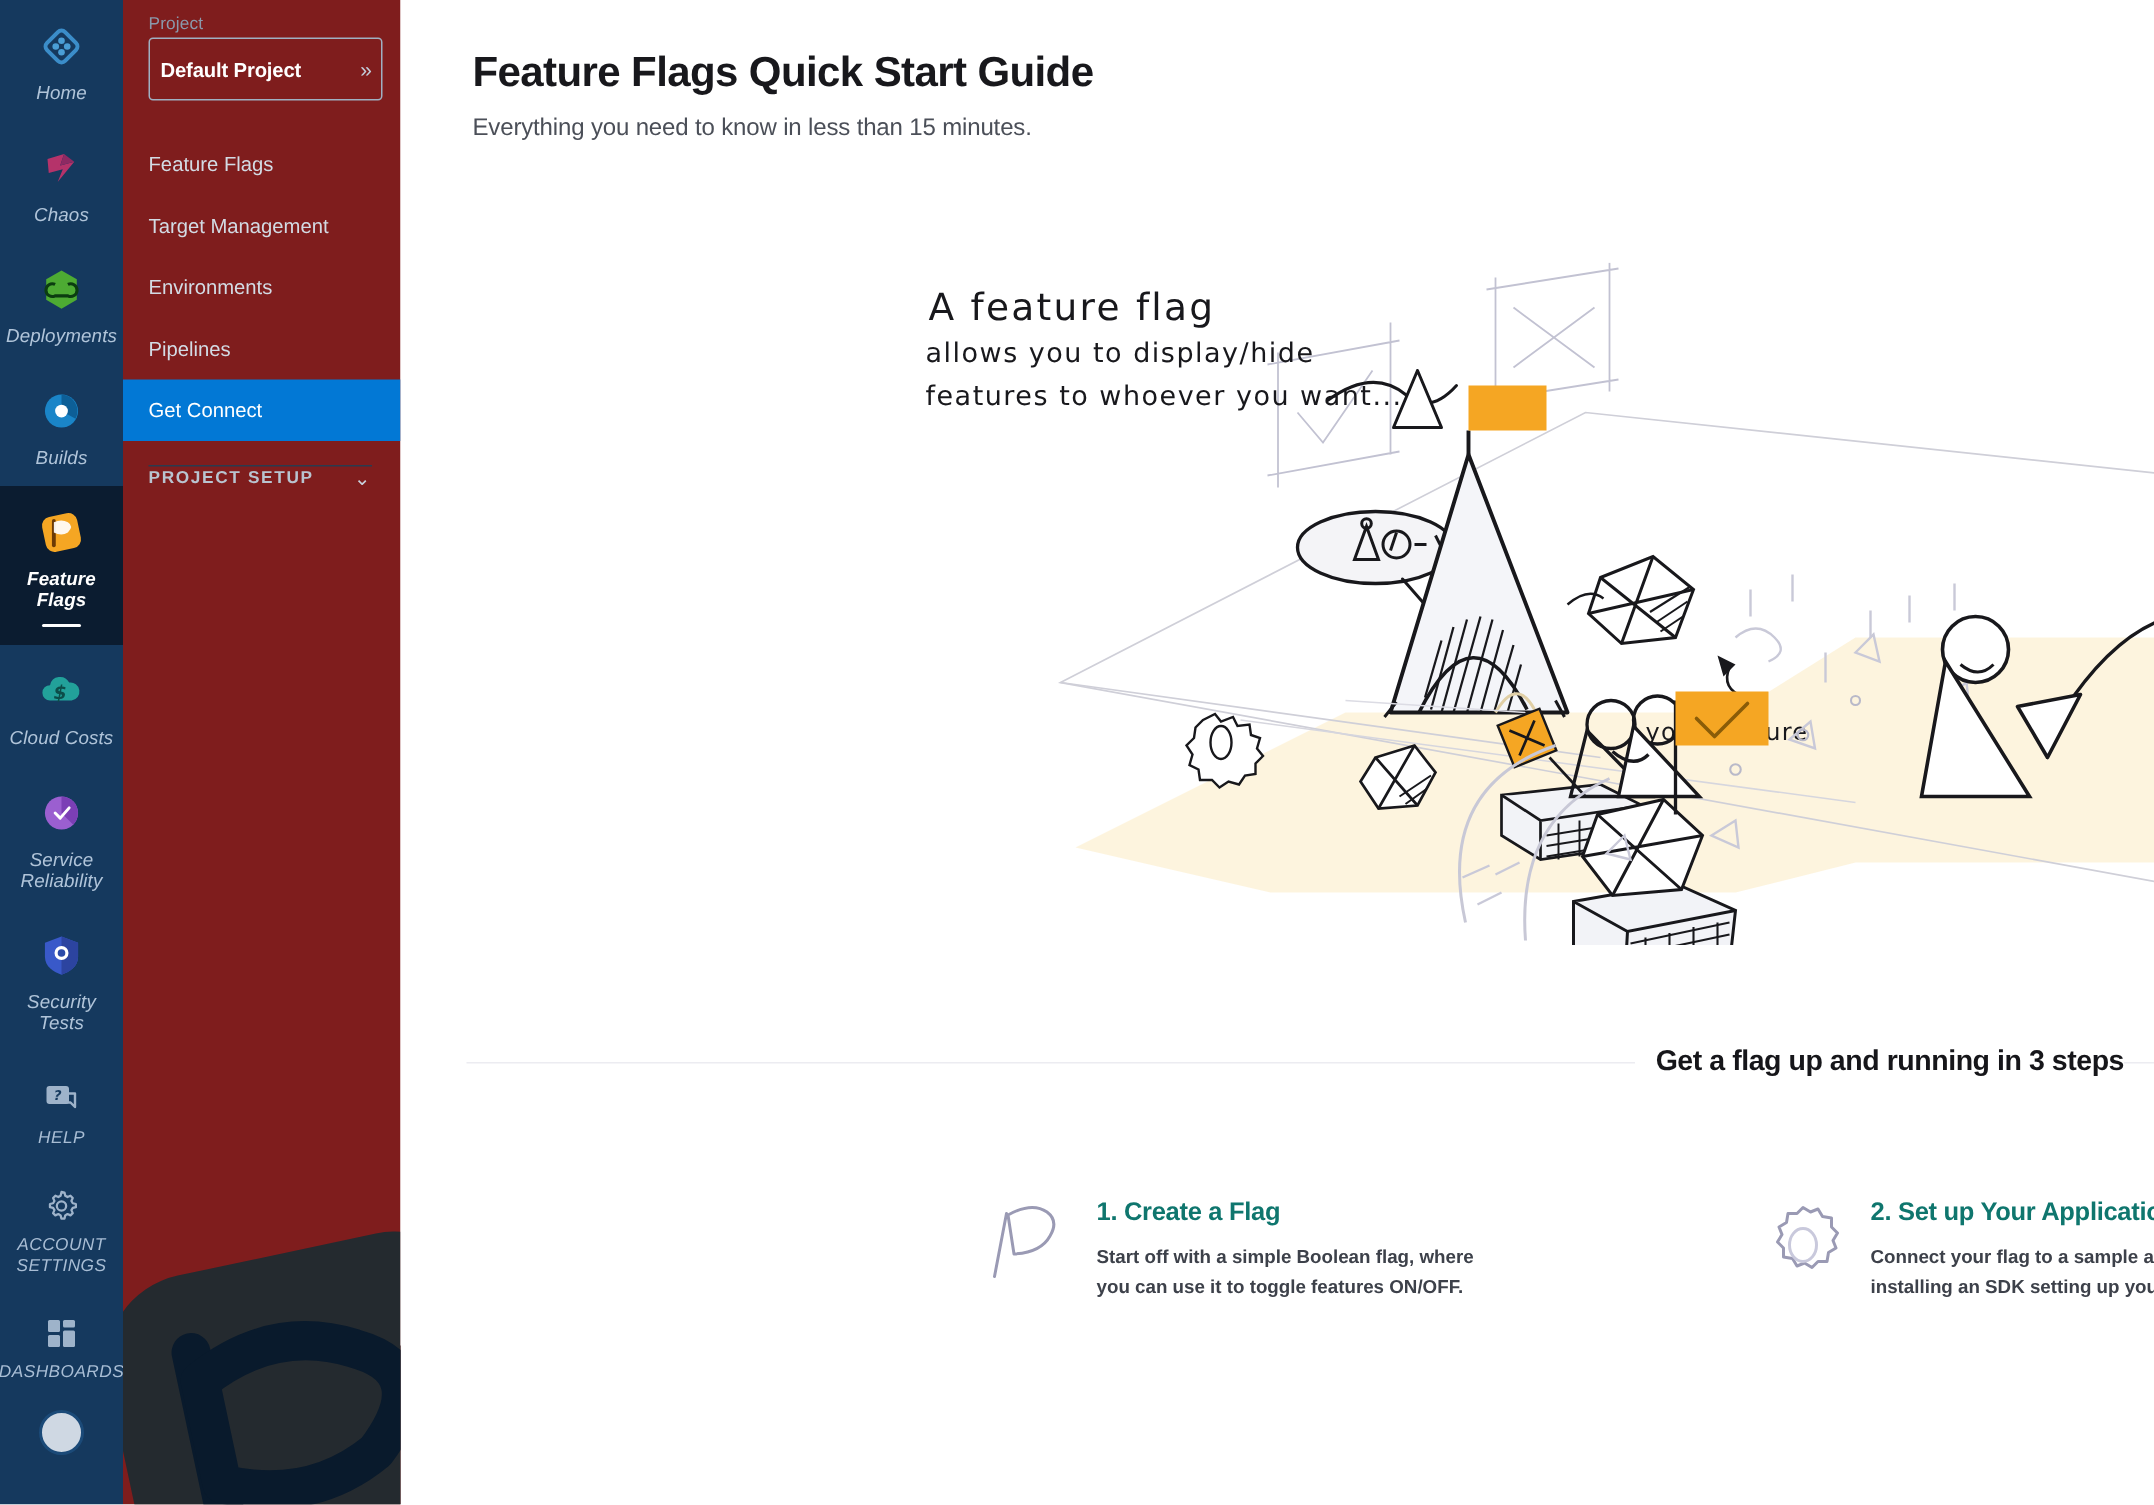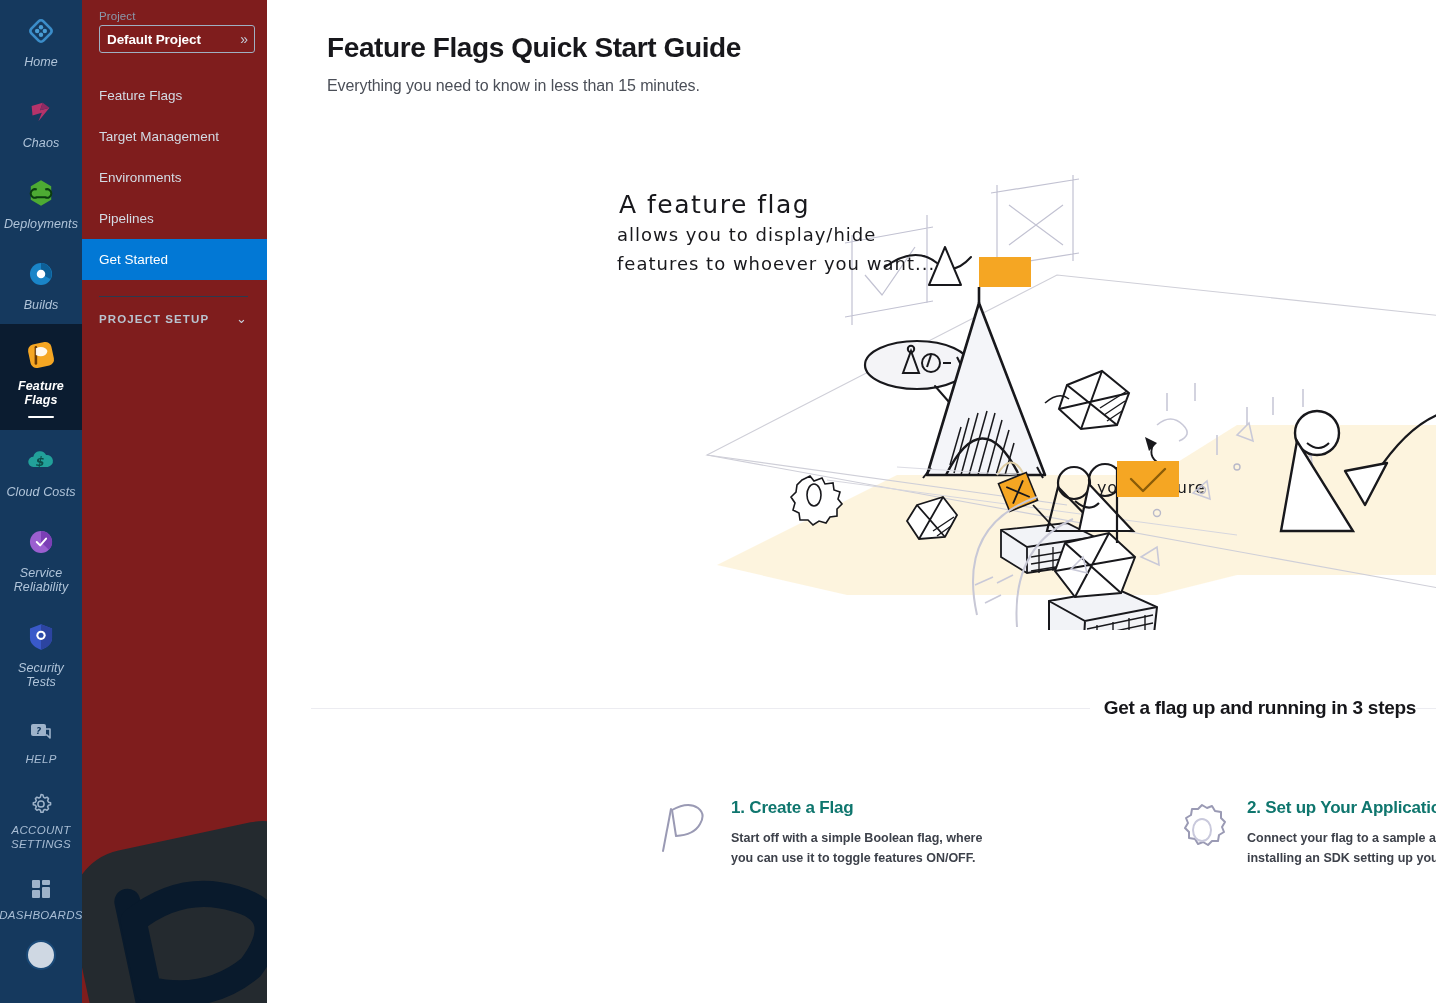--- a/index.html
+++ b/index.html
@@ -65,21 +65,21 @@
     pointer-events: none;
   }
   .panel-content { position: relative; z-index: 2; padding-top: 10px; }
   .panel-label {
     color: #8a99ab; font-size: 11.5px;
     padding: 0 0 3px 17px;
     letter-spacing: .1px;
   }
   .project-select {
     margin: 0 12px 0 17px;
-    height: 28px;
+    height: 42px;
     border: 1px solid #9fb0c2;
     border-radius: 3px;
     display: flex; align-items: center; justify-content: space-between;
     padding: 0 6px 0 7px;
     cursor: pointer;
   }
   .project-select .ps-name {
     color: #ffffff; font-size: 13.5px; font-weight: 700; letter-spacing: -.1px;
   }
   .project-select .ps-chev { color: #c3cedb; font-size: 14px; line-height: 1; }
@@ -91,36 +91,34 @@
     color: #d3dbe4;
     font-size: 13.5px;
     cursor: pointer;
   }
   .panel-nav-item.active { background: #0278d5; color: #ffffff; }
   .panel-sep {
     height: 1px; background: #2a3b4f;
     margin: 16px 19px 0 17px;
   }
   .panel-section {
-    margin-top: 14px;
     padding: 0 19px 0 17px;
     display: flex; align-items: center; justify-content: space-between;
     color: #b9c4d0; font-size: 11.5px; font-weight: 700; letter-spacing: 1.1px;
     cursor: pointer;
   }
   .panel-section .chev-d { font-size: 13px; font-weight: 400; color: #c9d3de; }
 
   
   .main {
     flex: 1 1 auto;
     height: 897px;
     position: relative;
     background: #ffffff;
     overflow: hidden;
-    padding-left: 12px;
   }
   .page-head { padding: 32px 0 0 48px; }
   .page-title {
     font-size: 28px; font-weight: 700; color: #18181c; letter-spacing: -.4px;
   }
   .page-sub {
     margin-top: 13px; font-size: 16px; color: #4b4f58; letter-spacing: -.1px;
   }
 
   .hero {
@@ -319,21 +317,21 @@
         <div class="panel-nav-item">
           <span>Target Management</span>
         </div>
         <div class="panel-nav-item">
           <span>Environments</span>
         </div>
         <div class="panel-nav-item">
           <span>Pipelines</span>
         </div>
         <div class="panel-nav-item active">
-          <span>Get Started</span>
+          <span>Get Connect</span>
         </div>
       </div>
 
       <div class="panel-sep"></div>
 
       <div class="panel-section">
         <span>PROJECT SETUP</span>
         <span class="chev-d">⌄</span>
       </div>
     </div>

